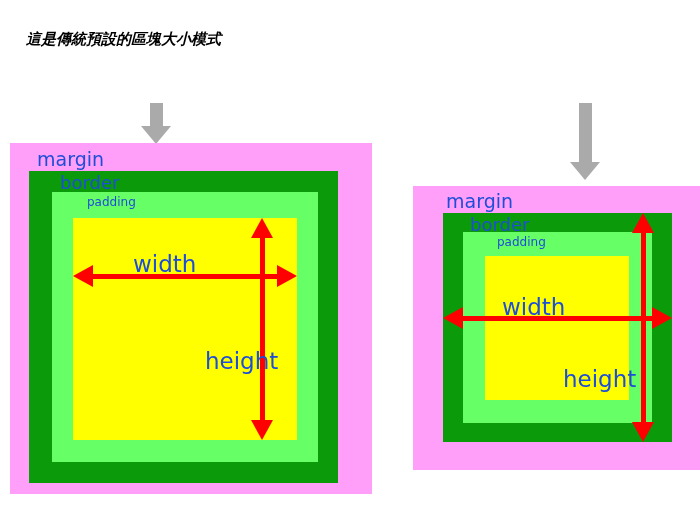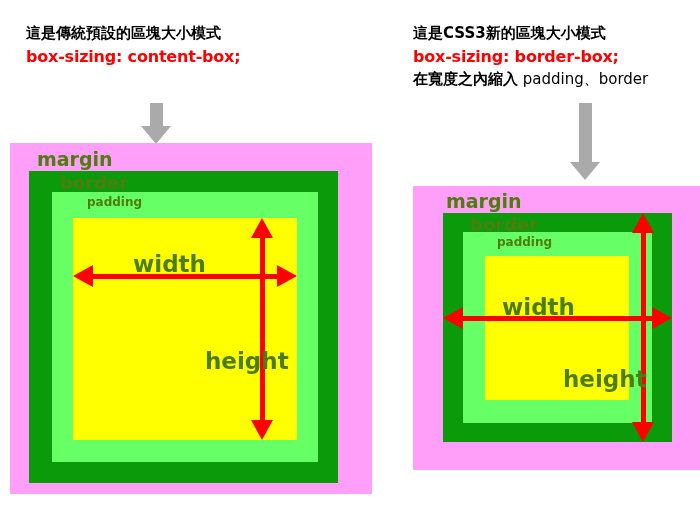--- a/index.html
+++ b/index.html
@@ -14,21 +14,21 @@
   .caption{position:absolute;}
   .caption .line{
     font-size:15px;line-height:23px;color:#000000;white-space:nowrap;
   }
   .caption .line.title{font-weight:bold;}
   .caption .line.code{
     color:#ff0000;font-weight:bold;font-size:16px;letter-spacing:-0.2px;
   }
   .caption .line.sub .zh{font-weight:bold;}
   .caption .line.sub .en{font-weight:normal;}
-  #caption-left{left:26px;top:22px;}
+  #caption-left{left:26px;top:28px;font-style:italic;}
   #caption-right{left:413px;top:22px;}
 
   
   .grey-arrow{position:absolute;}
   .grey-arrow .shaft{
     position:absolute;background:#aaaaaa;width:13px;left:9px;top:0;
   }
   .grey-arrow .head{
     position:absolute;left:0;width:0;height:0;
     border-left:15.5px solid transparent;border-right:15.5px solid transparent;
@@ -43,21 +43,21 @@
 
   
   .boxdiag{position:absolute;}
   .layer{position:absolute;}
   .layer-margin{background:#ff9ffa;}
   .layer-border{background:#0a9a0a;}
   .layer-padding{background:#66ff66;}
   .layer-content{background:#ffff00;}
 
   .lbl{
-    position:absolute;font-weight:bold;color:#4d7c0f;
+    position:absolute;font-weight:normal;color:#1d4ed8;
     white-space:nowrap;line-height:1;
   }
   .lbl-margin{font-size:19px;}
   .lbl-border{font-size:18px;}
   .lbl-padding{font-size:12px;}
   .lbl-width{font-size:23px;}
   .lbl-height{font-size:23px;}
 
   
   .red-h{position:absolute;height:23px;}
@@ -78,28 +78,22 @@
     border-left:11.5px solid transparent;border-right:11.5px solid transparent;
     border-top:20px solid #ff0000;}
 </style>
 </head>
 <body>
 
 <div class="stage">
 
   <div class="caption" id="caption-left">
     <div class="line title">這是傳統預設的區塊大小模式</div>
-    <div class="line code">box-sizing: content-box;</div>
   </div>
 
-  <div class="caption" id="caption-right">
-    <div class="line title">這是CSS3新的區塊大小模式</div>
-    <div class="line code">box-sizing: border-box;</div>
-    <div class="line sub"><span class="zh">在寬度之內縮入</span> <span class="en">padding、border</span></div>
-  </div>
 
   <div class="grey-arrow" id="grey-arrow-left">
     <div class="shaft"></div>
     <div class="head"></div>
   </div>
   <div class="grey-arrow" id="grey-arrow-right">
     <div class="shaft"></div>
     <div class="head"></div>
   </div>
 

